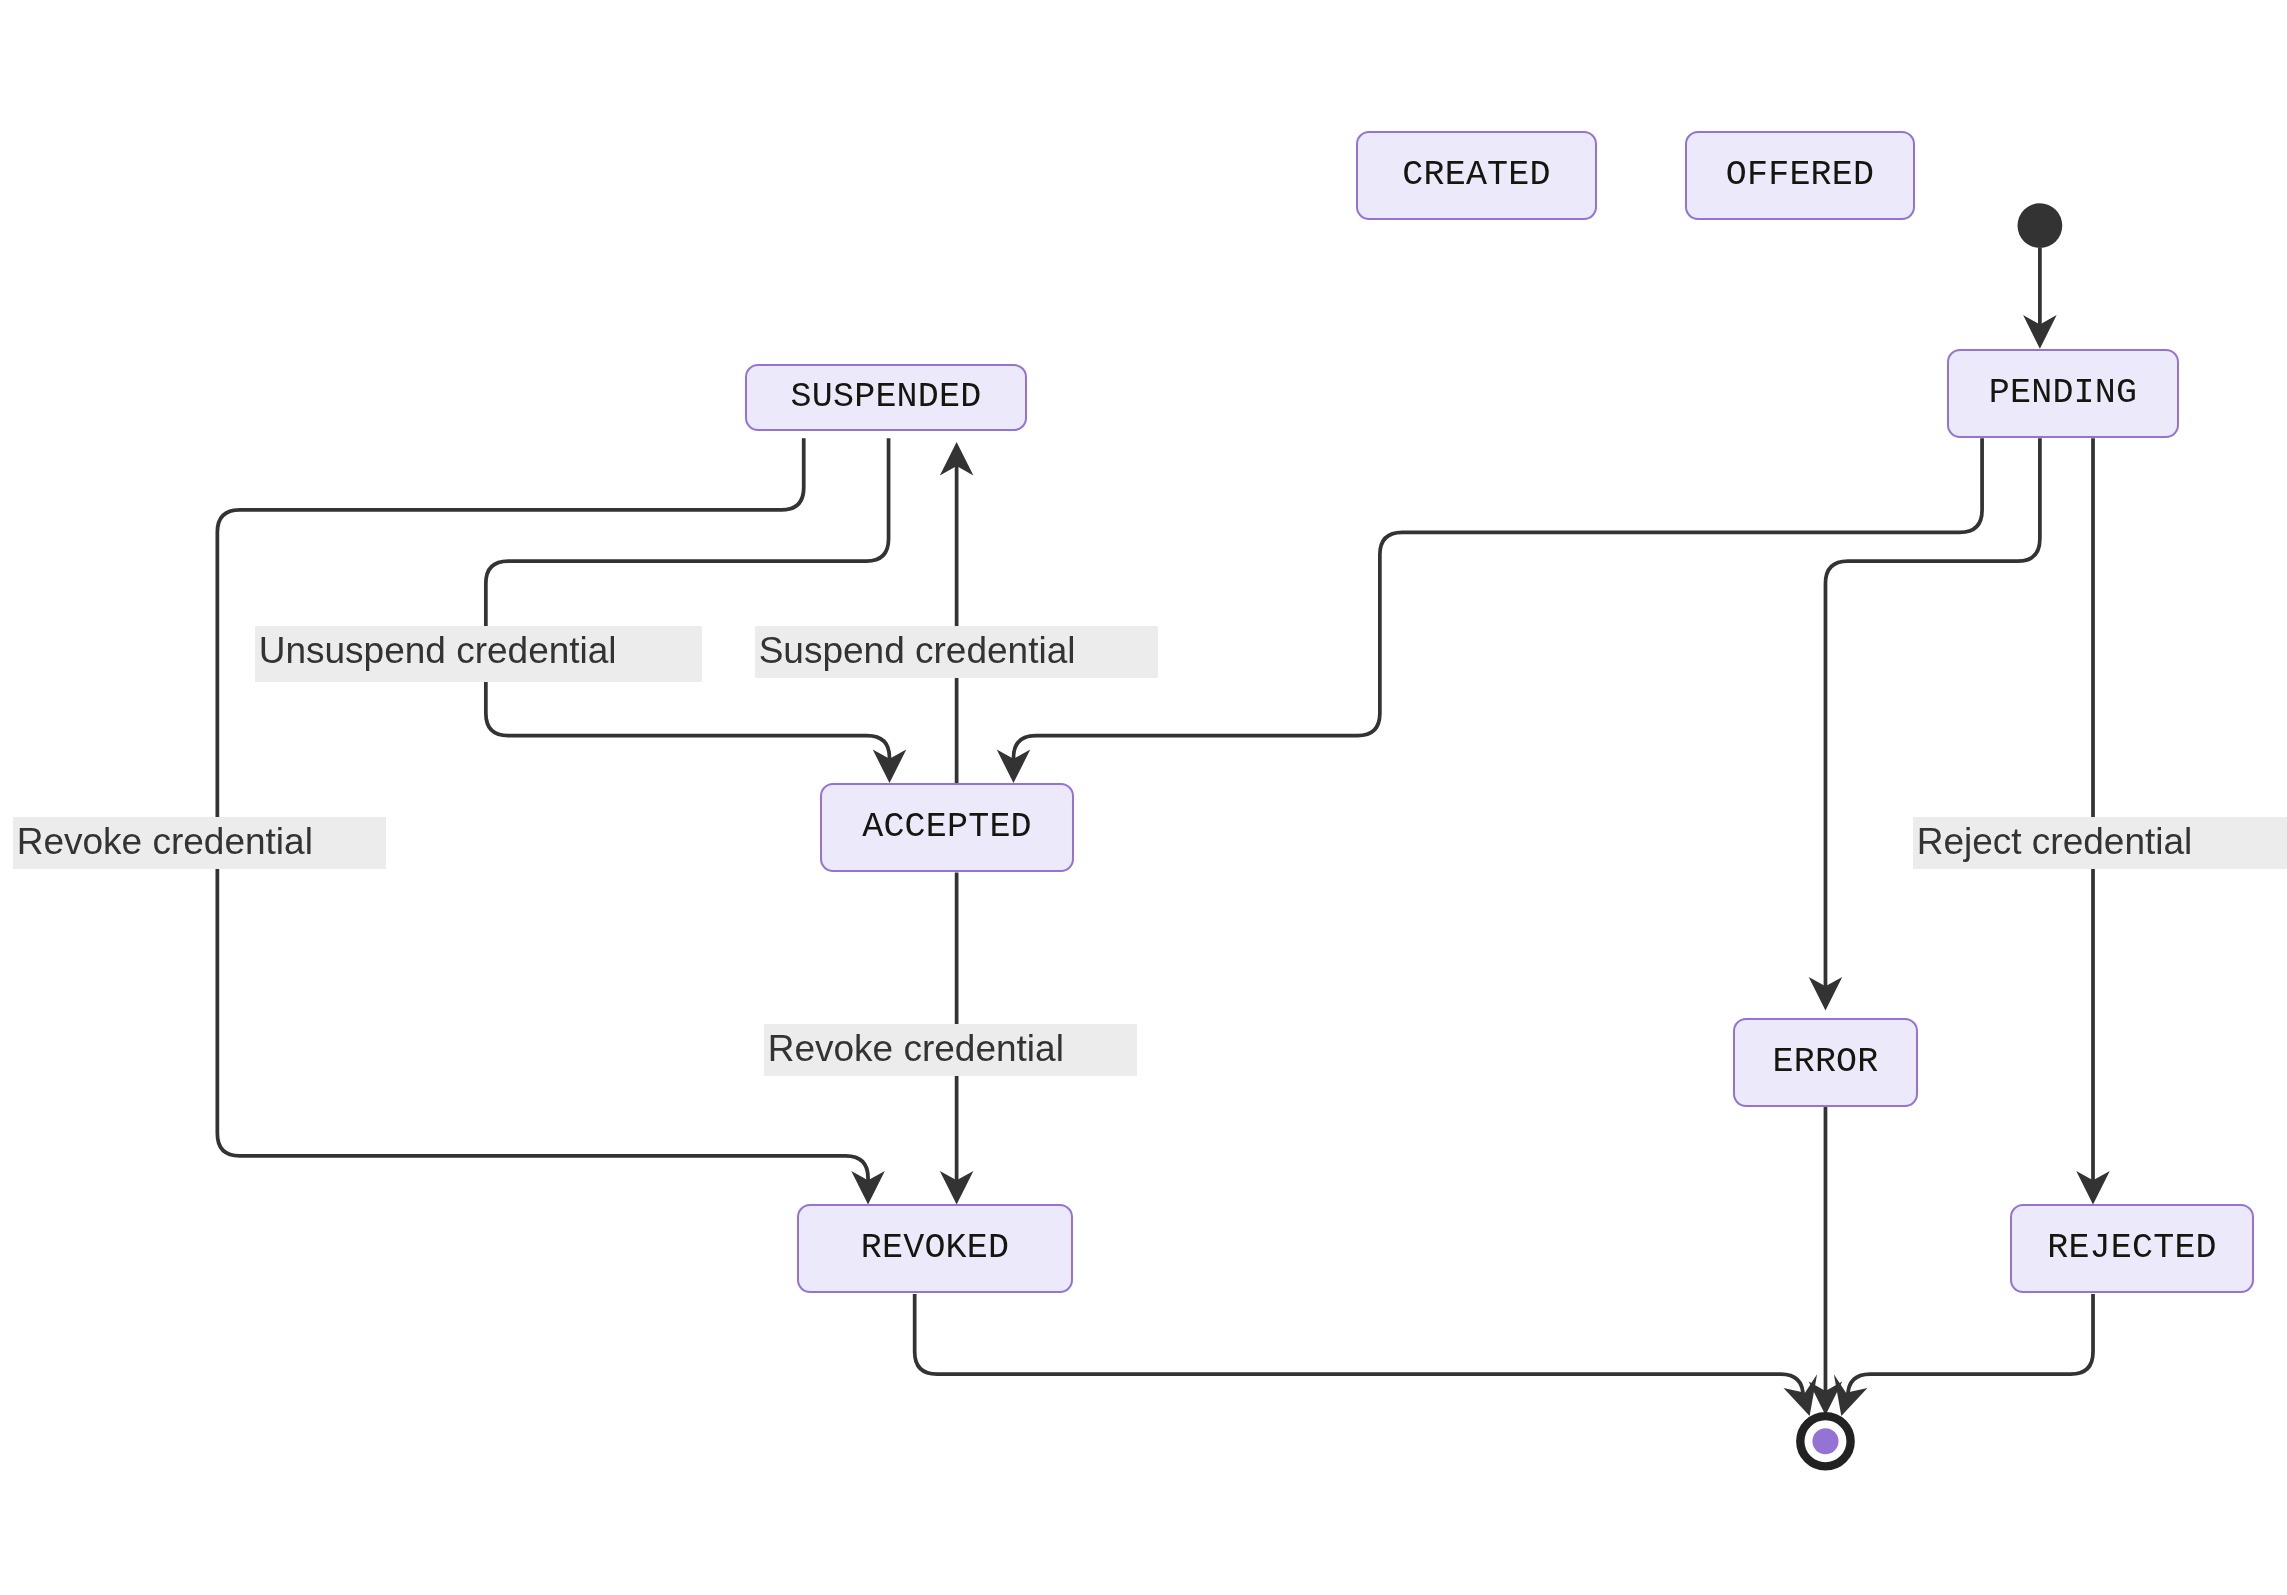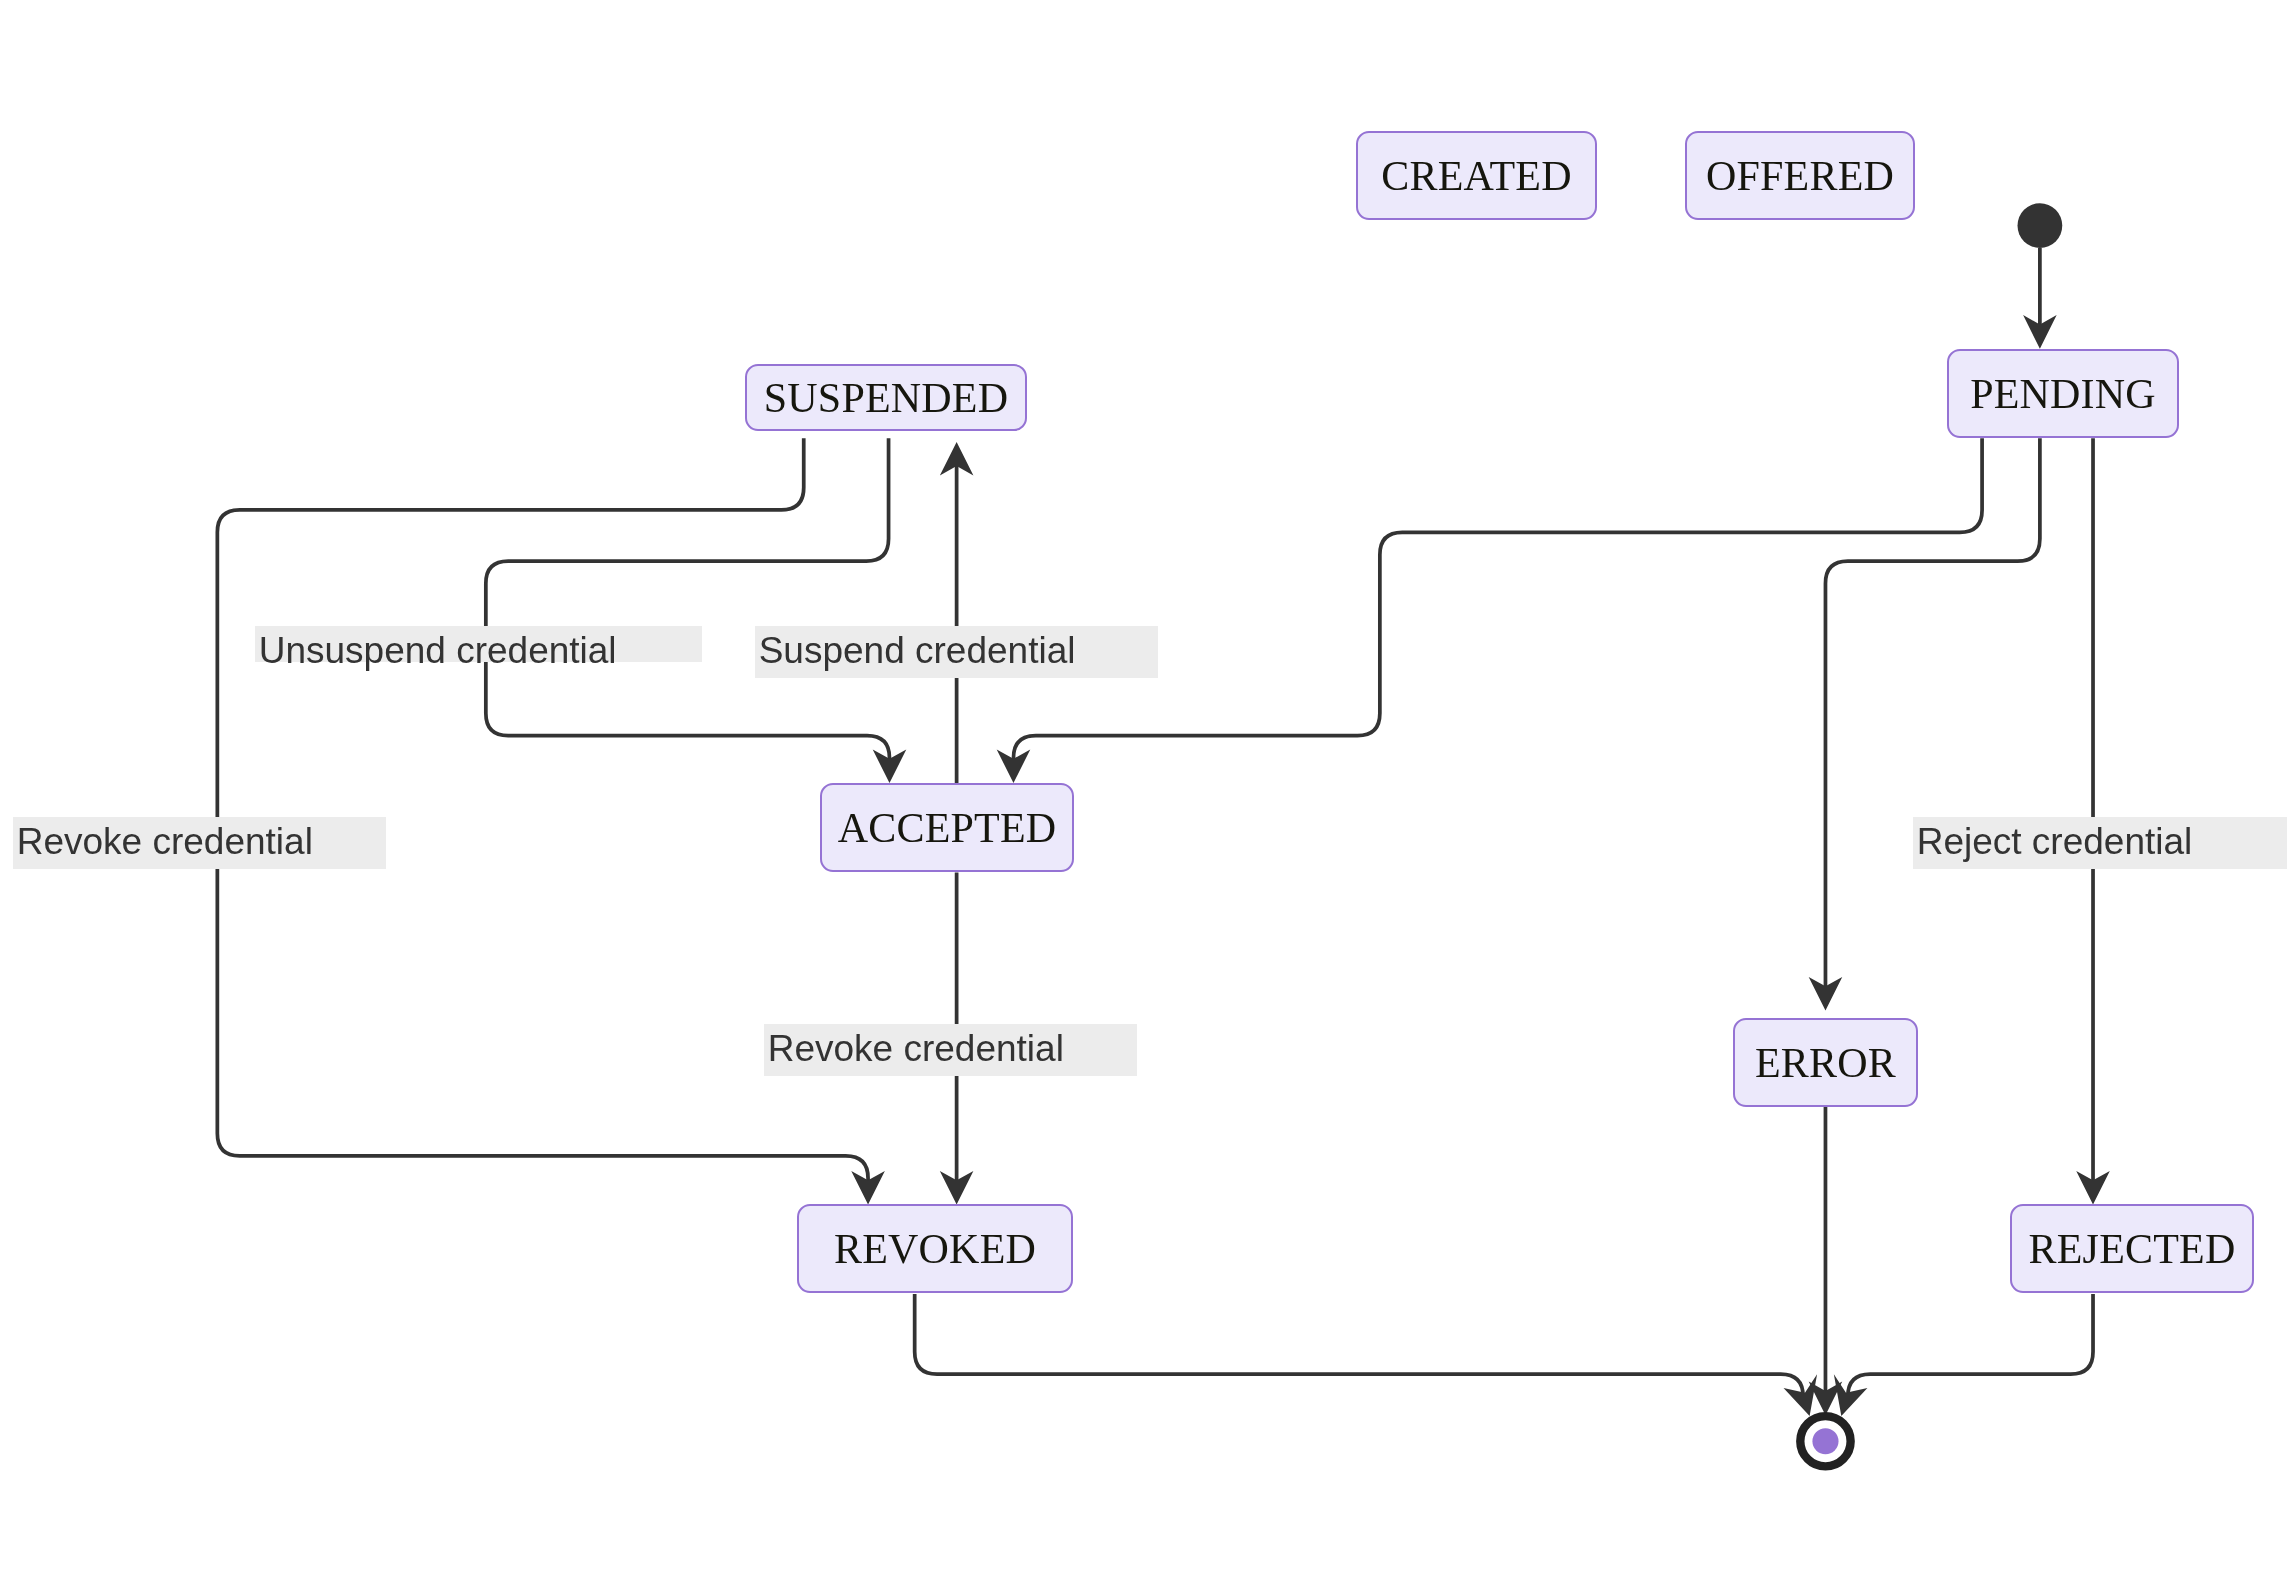--- a/index.html
+++ b/index.html
@@ -28,22 +28,22 @@
   .state-node {
     position: absolute;
     box-sizing: border-box;
     background: #ece9fb;
     border: 2.8px solid #9573d4;
     border-radius: 13px;
     display: flex;
     align-items: center;
     justify-content: center;
     color: #16160e;
-    font-size: 42px;
-    font-family: Liberation Serif, serif;
+    font-size: 35px;
+    font-family: Liberation Mono, monospace;
     line-height: 1;
     letter-spacing: 0.2px;
     white-space: nowrap;
   }
   .edge-label {
     position: absolute;
     background: #ececec;
     color: #333333;
     font-size: 37px;
     font-family: "Liberation Sans", sans-serif;
@@ -174,21 +174,21 @@
   <div class="state-node" style="left:797px; top:1204px; width:276px; height:89px;">
     <span>REVOKED</span>
   </div>
 
   <div class="state-node" style="left:1970px; top:1204px; width:244px; height:89px;margin-left:40px;">
     <span>REJECTED</span>
   </div>
 
   <div class="edge-label" style="left:13px; top:817px; width:373px; height:52px;">Revoke credential</div>
 
-  <div class="edge-label" style="left:255px; top:626px; width:447px; height:36px;">Unsuspend credential</div>
+  <div class="edge-label" style="left:255px; top:626px; width:447px; height:56px;">Unsuspend credential</div>
 
   <div class="edge-label" style="left:755px; top:626px; width:403px; height:52px;">Suspend credential</div>
 
 
 
   <div class="edge-label" style="left:1913px; top:817px; width:377px; height:52px;">Reject credential</div>
 
   <div class="edge-label" style="left:764px; top:1024px; width:373px; height:52px;">Revoke credential</div>
 
 </div>

